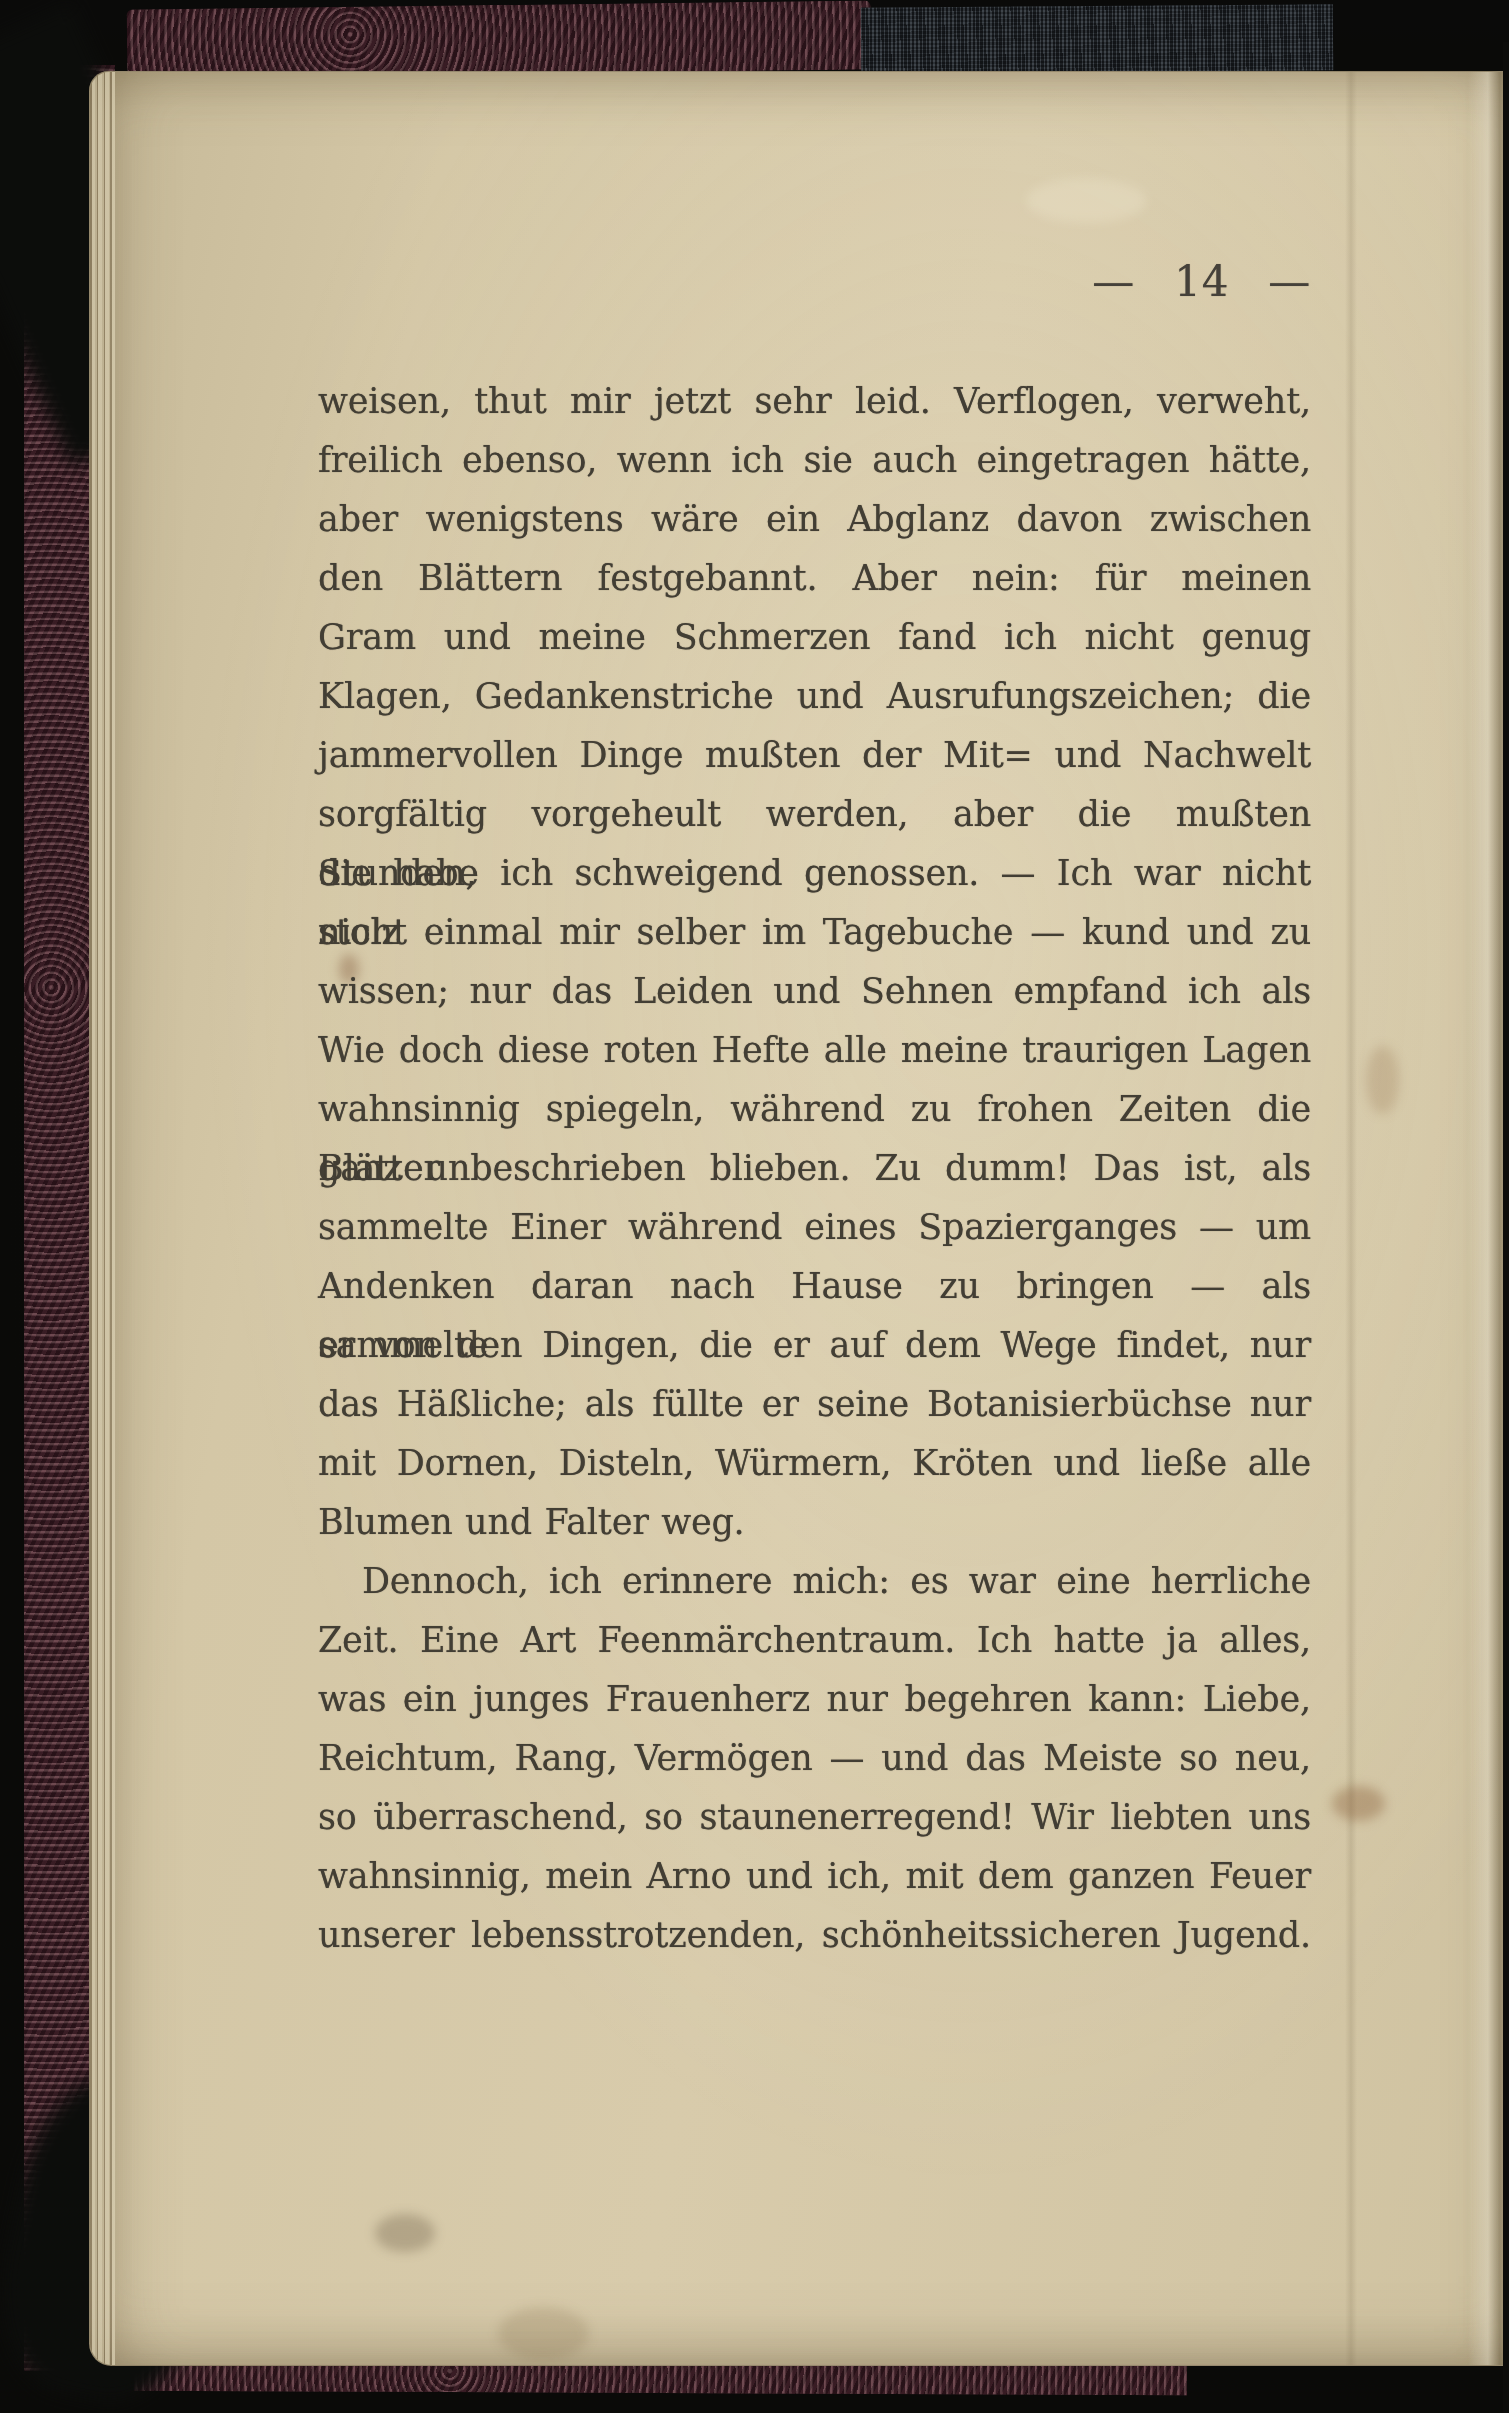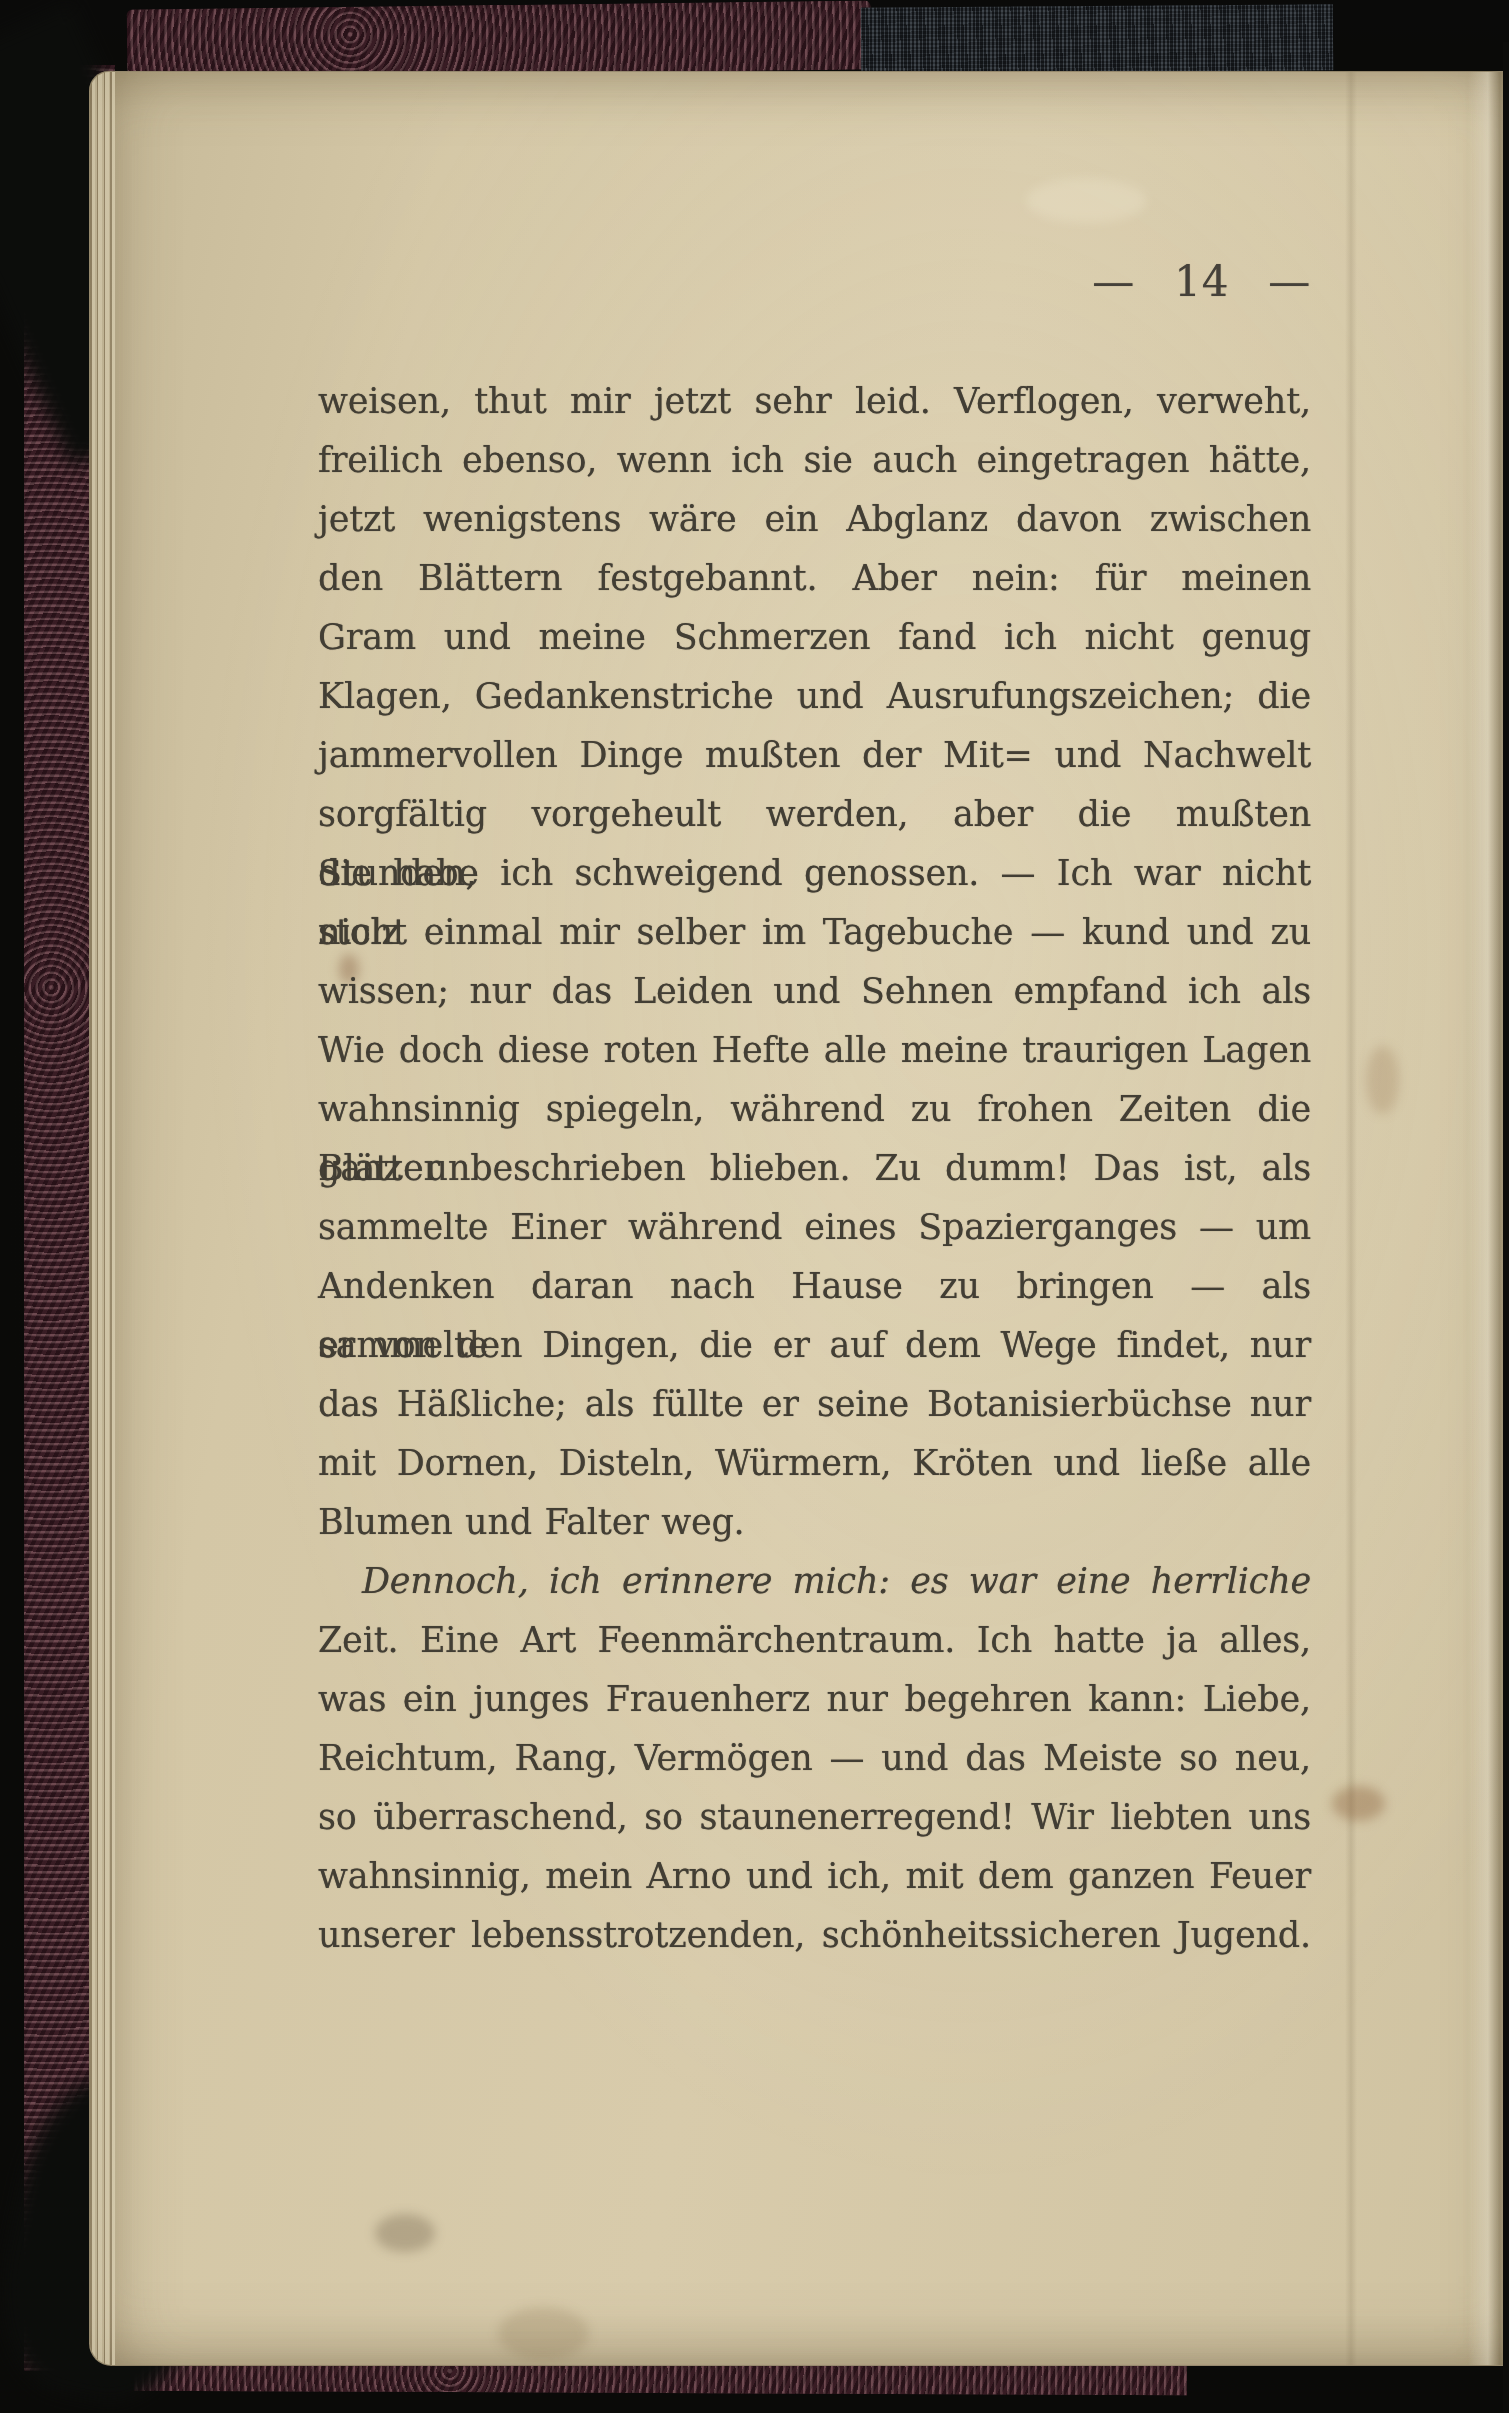--- a/index.html
+++ b/index.html
@@ -111,21 +111,21 @@
     position: absolute; left: 0; top: 300px; width: 100%;
   }
   .line {
     height: 59px; line-height: 59px;
     font-size: 35px; letter-spacing: -0.2px; word-spacing: 1.5px;
     white-space: nowrap2; overflow: visible;
     color: #423e34;
     text-shadow: 0 0 0.9px rgba(62,56,45,0.70);
   }
   .line.j { text-align: justify; text-align-last: justify; white-space: normal; }
-  .line.indent { padding-left: 44px; font-style: italic; }
+  .line.indent { padding-left: 44px; }
 </style>
 </head>
 <body>
 
 <div class="scene">
 
   <div class="top-dark"></div>
 
   <div class="leather leather-top"></div>
   <div class="cloth-top"></div>
@@ -147,21 +147,21 @@
     <div class="stain stain-f"></div>
 
     <div class="textblock">
       <div class="pagehead">
         <span>—</span><span class="num">14</span><span>—</span>
       </div>
 
       <div class="body">
         <div class="line j">weisen, thut mir jetzt sehr leid. Verflogen, verweht,</div>
         <div class="line j">freilich ebenso, wenn ich sie auch eingetragen hätte,</div>
-        <div class="line j">jetzt wenigstens wäre ein Abglanz davon zwischen</div>
+        <div class="line j">aber wenigstens wäre ein Abglanz davon zwischen</div>
         <div class="line j">den Blättern festgebannt. Aber nein: für meinen</div>
         <div class="line j">Gram und meine Schmerzen fand ich nicht genug</div>
         <div class="line j">Klagen, Gedankenstriche und Ausrufungszeichen; die</div>
         <div class="line j">jammervollen Dinge mußten der Mit= und Nachwelt</div>
         <div class="line j">sorgfältig vorgeheult werden, aber die mußten Stunden,</div>
         <div class="line j">die habe ich schweigend genossen. — Ich war nicht stolz</div>
         <div class="line j">nicht einmal mir selber im Tagebuche — kund und zu</div>
         <div class="line j">wissen; nur das Leiden und Sehnen empfand ich als</div>
         <div class="line j">Wie doch diese roten Hefte alle meine traurigen Lagen</div>
         <div class="line j">wahnsinnig spiegeln, während zu frohen Zeiten die Blätter</div>

